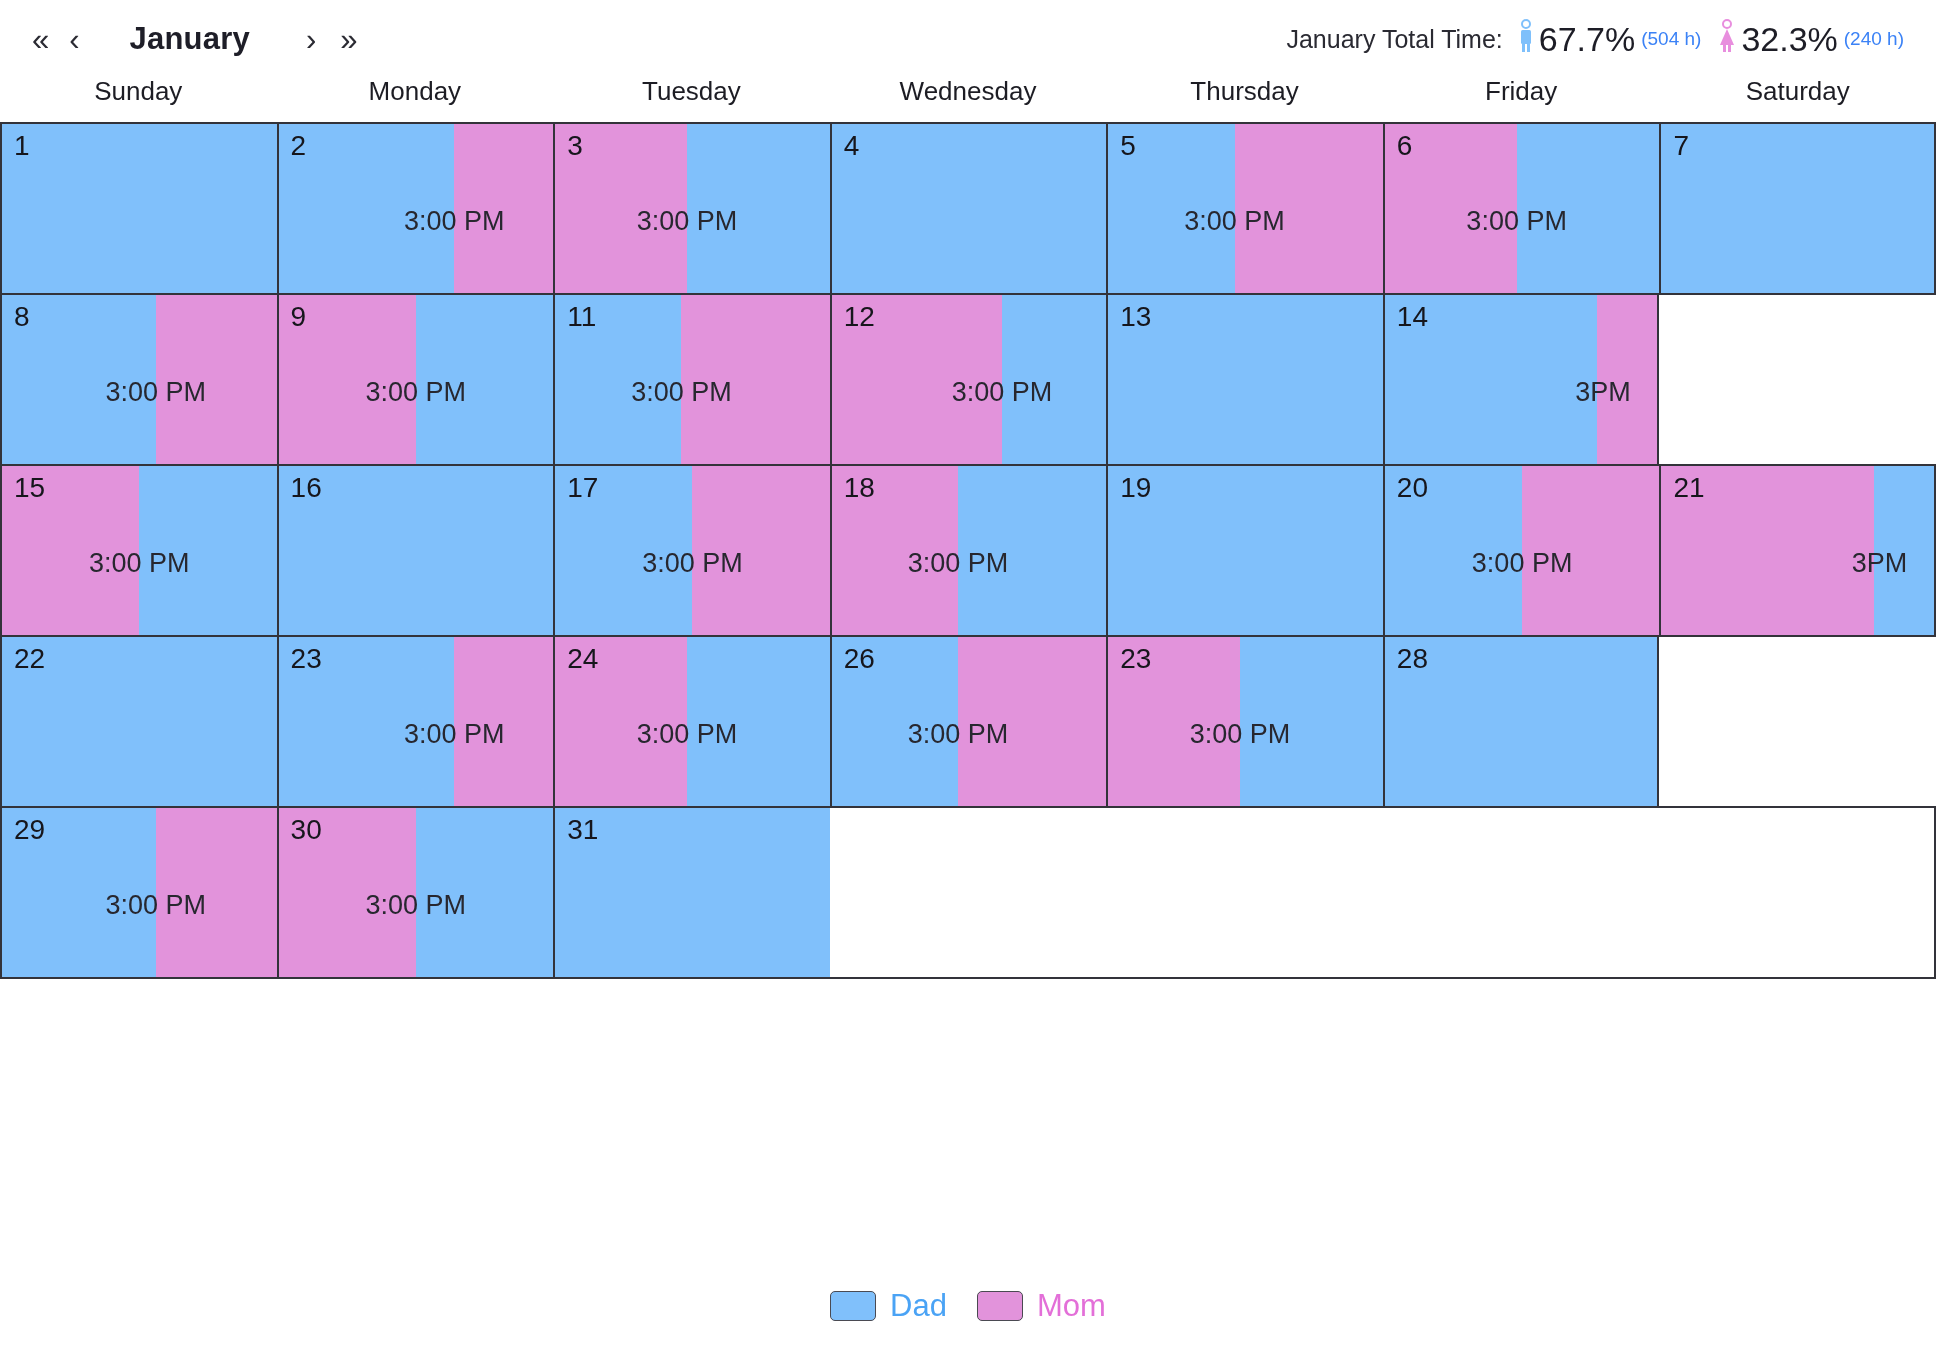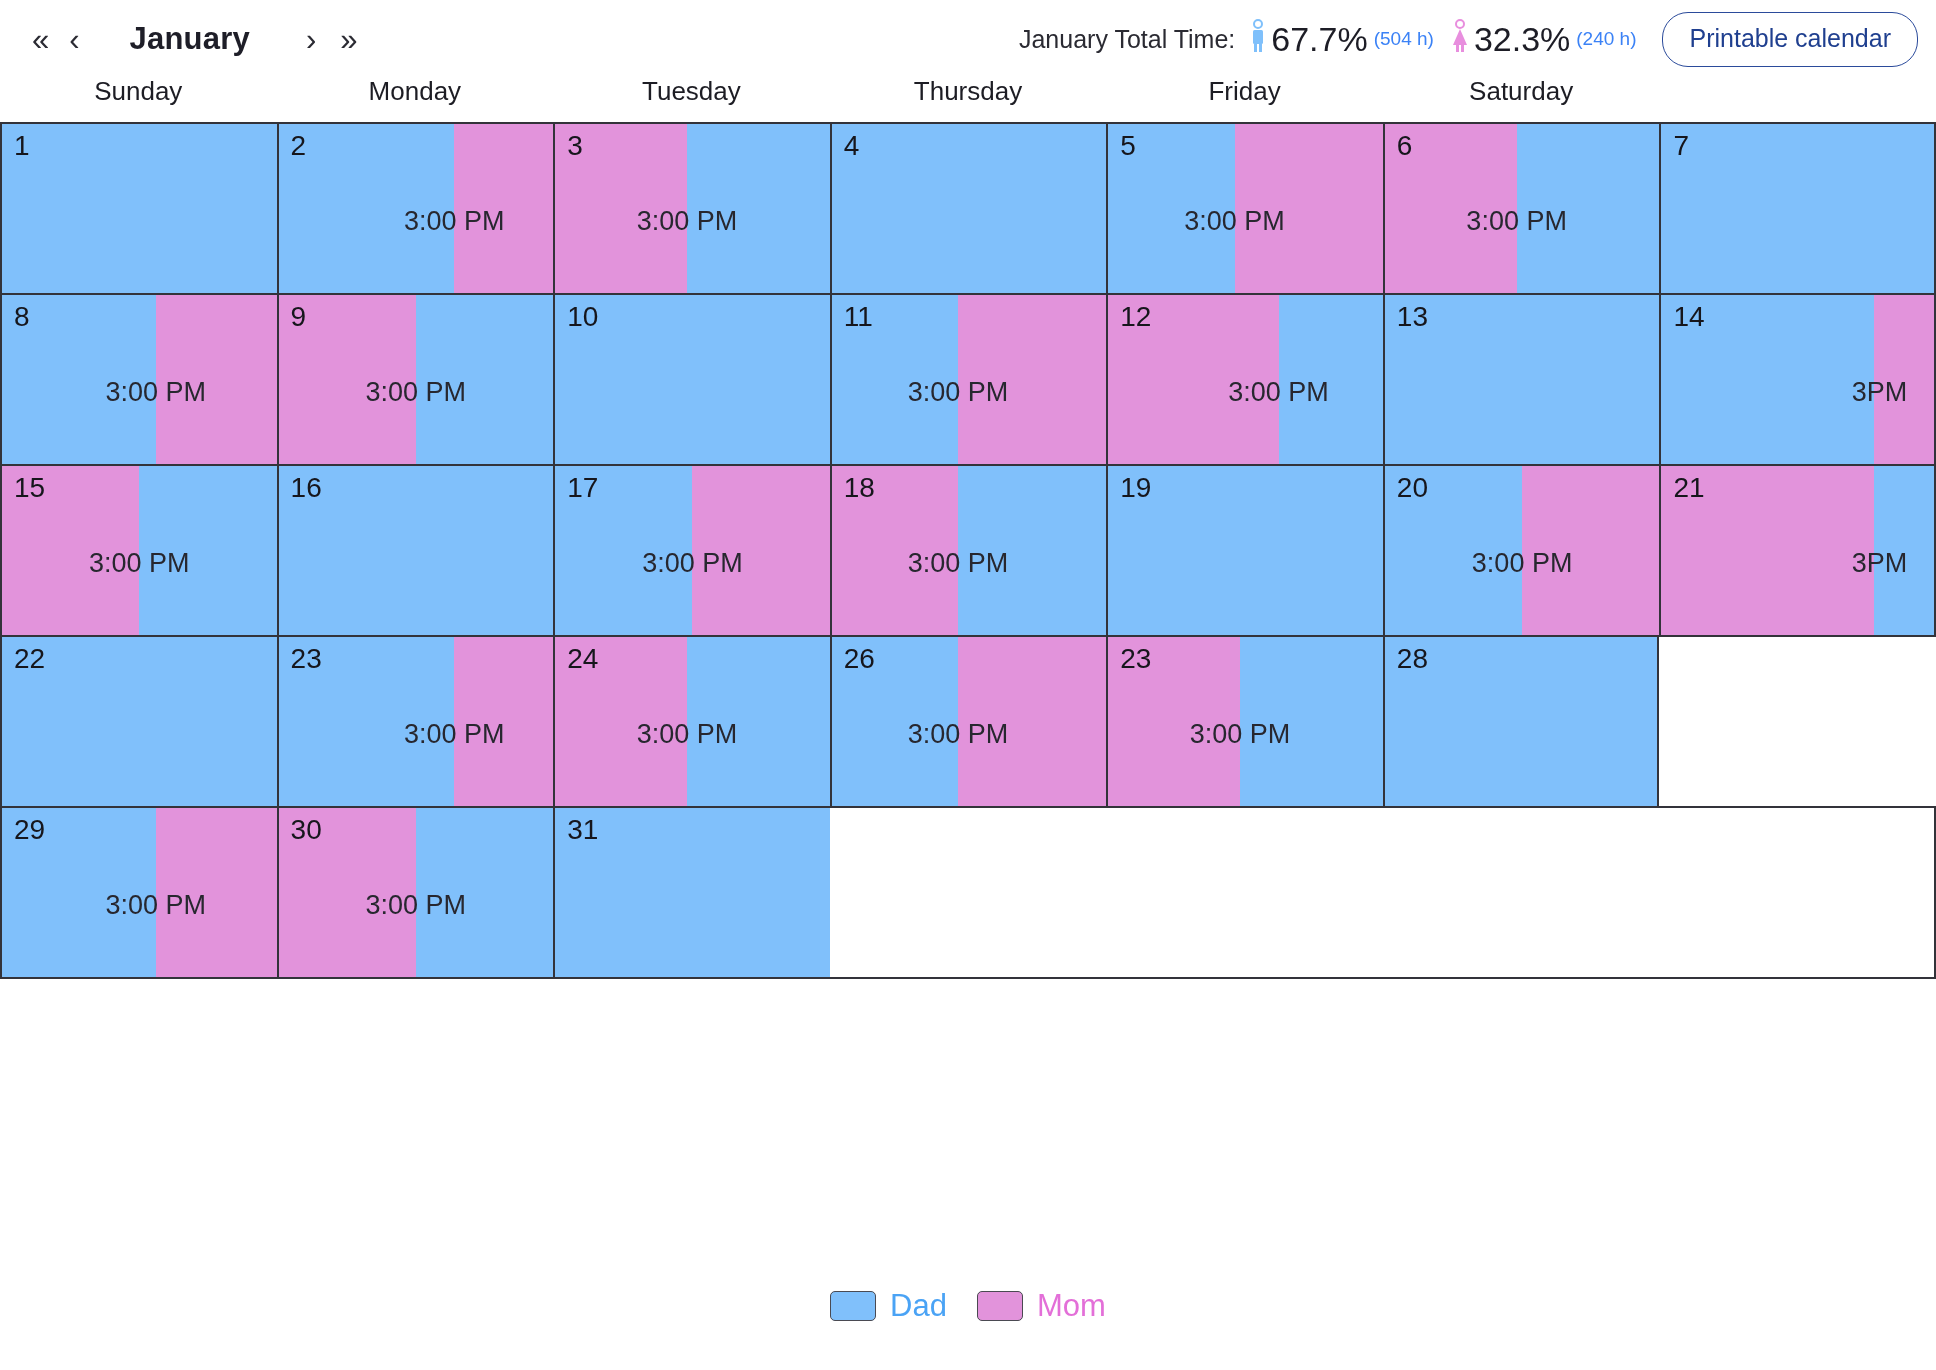--- a/index.html
+++ b/index.html
@@ -176,28 +176,28 @@
       <svg width="24" height="34" viewBox="0 0 24 34" aria-hidden="true">
         <circle cx="12" cy="5" r="4" fill="none" stroke="#e88ede" stroke-width="2"></circle>
         <path d="M12 10 L19 26 L5 26 Z" fill="#e88ede"></path>
         <rect x="8" y="26" width="3" height="7" fill="#e88ede"></rect>
         <rect x="13" y="26" width="3" height="7" fill="#e88ede"></rect>
       </svg>
     </span>
     <span class="pct">32.3%</span>
     <span class="hours">(240 h)</span>
 
-    <button class="print-btn">Printable calendar</button>
   </div>
 </div>
 
 <div class="weekdays" id="weekday-header">
     <div class="weekday">Sunday</div>
     <div class="weekday">Monday</div>
     <div class="weekday">Tuesday</div>
+    <div class="weekday">Wednesday</div>
     <div class="weekday">Thursday</div>
     <div class="weekday">Friday</div>
     <div class="weekday">Saturday</div>
   </div>
 
 <div class="cal" id="calendar-grid">
     <div class="week">
       <div class="day">
         <div class="seg dad" style="left: 0%; width: 100%;"></div>
         <div class="daynum">1</div>
@@ -242,24 +242,20 @@
         <div class="daynum">8</div>
         <div class="timelabel" style="left: 56%; transform: translateX(-50%);">3:00 PM</div>
       </div>
       <div class="day">
         <div class="seg mom" style="left: 0%; width: 50%;"></div>
         <div class="seg dad" style="left: 50%; width: 50%;"></div>
         <div class="daynum">9</div>
         <div class="timelabel" style="left: 50%; transform: translateX(-50%);">3:00 PM</div>
       </div>
       <div class="day">
-        <div class="seg dad" style="left: 0%; width: 100%;"></div>
-        <div class="daynum">10</div>
-      </div>
-      <div class="day">
         <div class="seg dad" style="left: 0%; width: 46%;"></div>
         <div class="seg mom" style="left: 46%; width: 54%;"></div>
         <div class="daynum">11</div>
         <div class="timelabel" style="left: 46%; transform: translateX(-50%);">3:00 PM</div>
       </div>
       <div class="day">
         <div class="seg mom" style="left: 0%; width: 62%;"></div>
         <div class="seg dad" style="left: 62%; width: 38%;"></div>
         <div class="daynum">12</div>
         <div class="timelabel" style="left: 62%; transform: translateX(-50%);">3:00 PM</div>

